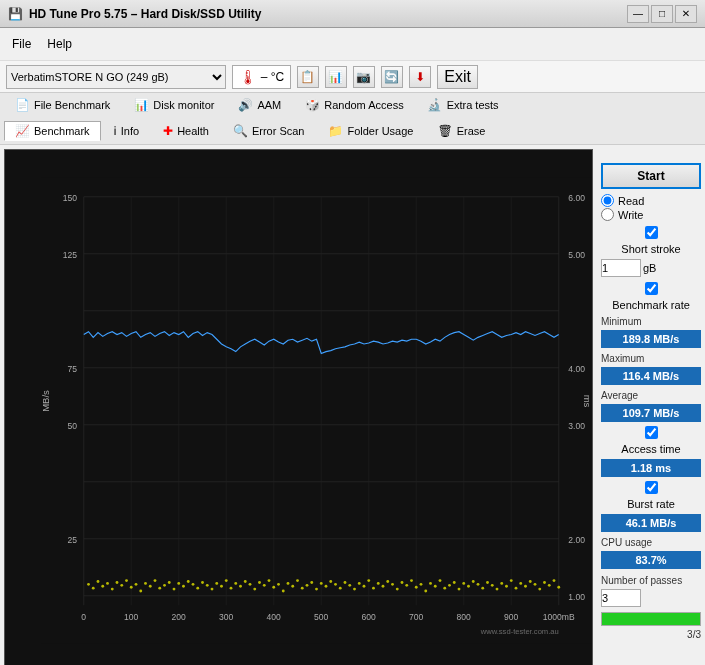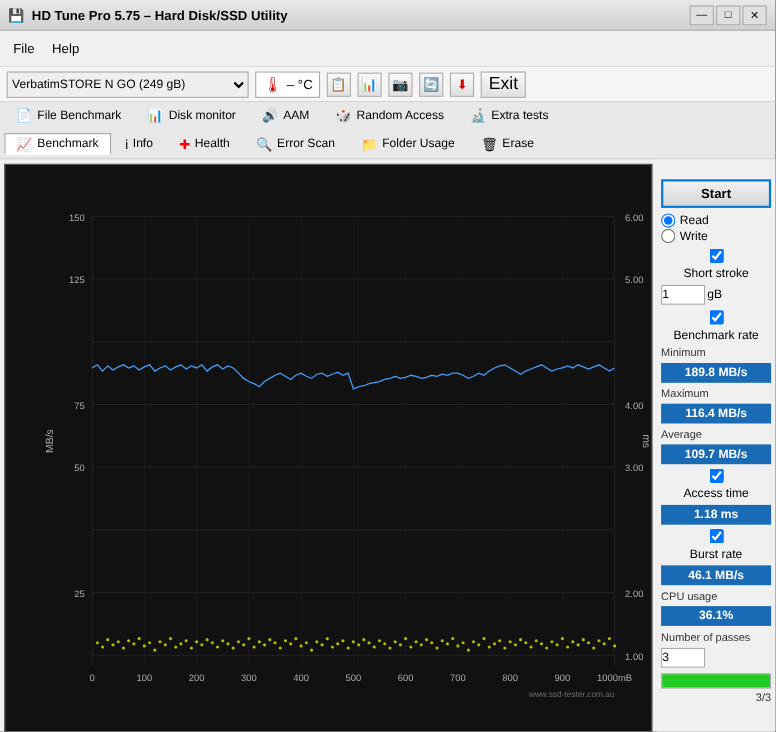--- a/index.html
+++ b/index.html
@@ -478,21 +478,21 @@
     </label>
     <div class="stat-bar blue">1.18 ms</div>
 
     <label class="checkbox-item">
       <input type="checkbox" checked="" style="">
       <span>Burst rate</span>
     </label>
     <div class="stat-bar blue">46.1 MB/s</div>
 
     <div class="stat-label">CPU usage</div>
-    <div class="stat-bar blue">36.1%</div>
+    <div class="stat-bar blue">83.7%</div>
 
     <div class="passes-label">Number of passes</div>
     <div class="passes-spinbox">
       <input type="number" value="3" style="">
     </div>
     <div class="progress-bar-container">
       <div class="progress-bar-fill" style="width:100%"></div>
     </div>
     <div class="progress-label">3/3</div>
   </div>

